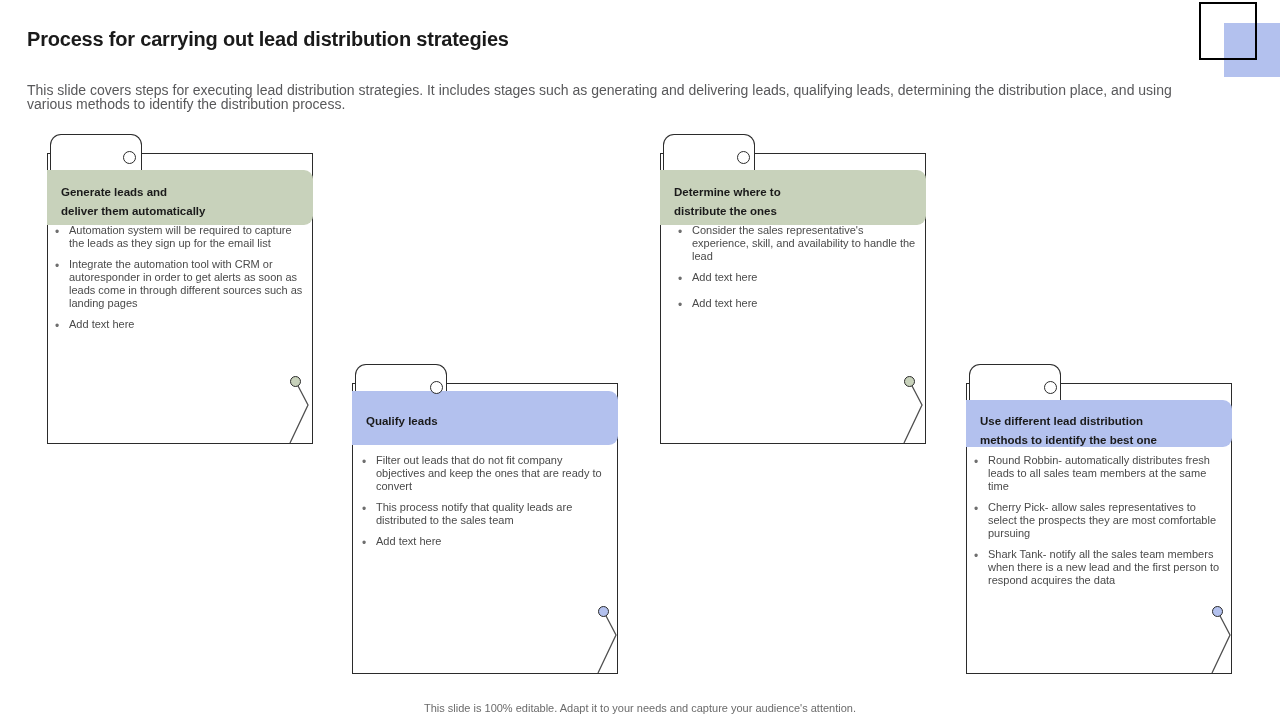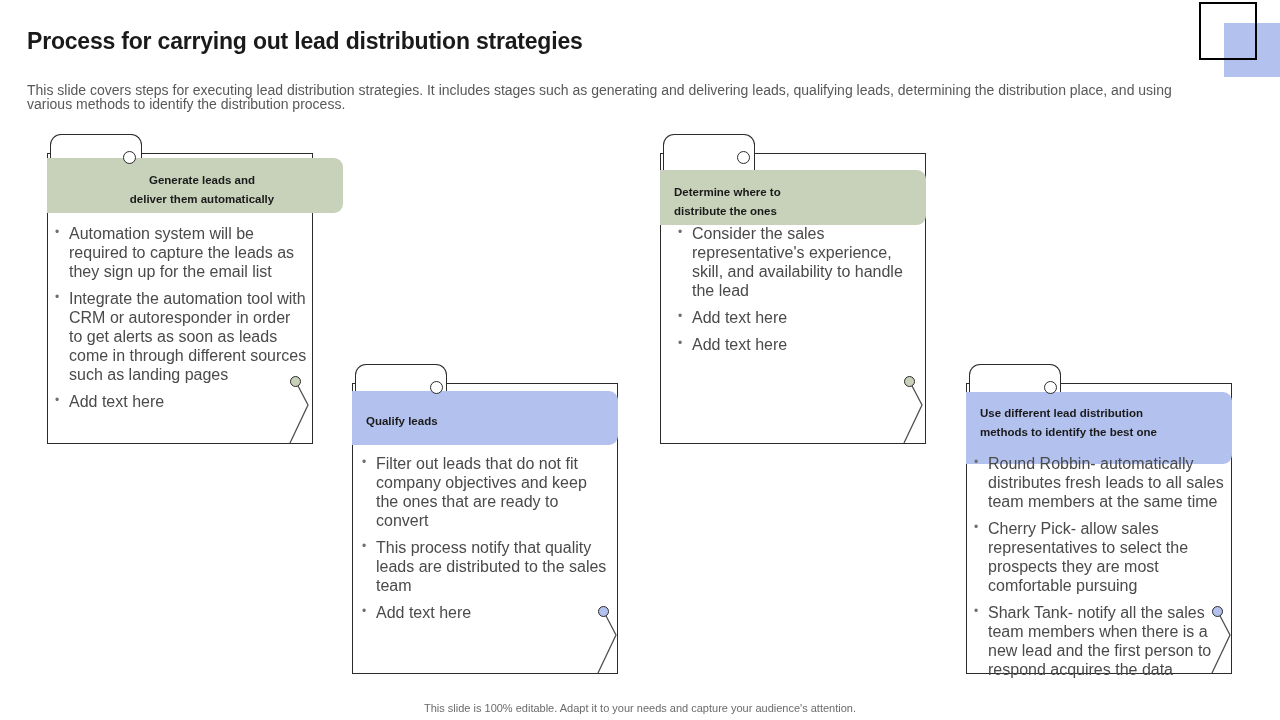--- a/index.html
+++ b/index.html
@@ -33,21 +33,21 @@
     height: 54px;
     border: 2px solid #000000;
     background: transparent;
   }
 
   
   .page-title {
     position: absolute;
     left: 27px;
     top: 28px;
-    font-size: 23px;
+    font-size: 20px;
     font-weight: bold;
     color: #1a1a1a;
     letter-spacing: -0.2px;
     white-space: nowrap;
   }
   .page-subtitle {
     position: absolute;
     left: 27px;
     top: 83px;
     width: 1160px;
@@ -118,22 +118,22 @@
   .bullet-dot {
     flex: 0 0 auto;
     width: 14px;
     font-size: 12px;
     line-height: 17.5px;
     color: #6e6e6e;
     text-align: left;
   }
   .bullet-text {
     flex: 1 1 auto;
-    font-size: 16px;
-    line-height: 19px;
+    font-size: 11px;
+    line-height: 13px;
     color: #4a4a4a;
   }
 
   
   .connector {
     position: absolute;
     pointer-events: none;
   }
   .conn-dot {
     position: absolute;
@@ -174,21 +174,21 @@
 <div class="deco-square-filled"></div>
 <div class="deco-square-outline"></div>
 
 <div class="page-title">Process for carrying out lead distribution strategies</div>
 <div class="page-subtitle">This slide covers steps for executing lead distribution strategies. It includes stages such as generating and delivering leads, qualifying leads, determining the distribution place, and using various methods to identify the distribution process.</div>
 
 <div class="card" style="left:47px; top:134px; width:266px; height:310px;">
   <div class="card-frame" style="left:0; top:19px; width:266px; height:291px;"></div>
   <div class="card-tab"></div>
   <div class="card-tab-mask"></div>
-  <div class="card-header green" style="left:0px; top:24px; width:296px; height:55px;text-align:center;">Generate  leads and
+  <div class="card-header green" style="left:0px; top:36px; width:266px; height:55px;">Generate  leads and
 deliver them automatically</div>
   <div class="card-body" style="left:8px; top:90px; width:252px;">
     <div class="bullet-row">
       <div class="bullet-dot">•</div>
       <div class="bullet-text">Automation system will be required to capture the leads as they sign up for the email list</div>
     </div>
     <div class="bullet-row">
       <div class="bullet-dot">•</div>
       <div class="bullet-text">Integrate  the automation tool with CRM or autoresponder in order to get alerts as soon as leads come in through different sources such as landing pages</div>
     </div>
@@ -257,21 +257,21 @@
 
 <svg class="connector" style="left:900px; top:372px; width:40px; height:80px;">
   <polyline points="10,10 22,33 4,71" fill="none" stroke="#4f4f4f" stroke-width="1.3"></polyline>
 </svg>
 <div class="conn-dot green" style="left:904px; top:376px;"></div>
 
 <div class="card" style="left:966px; top:364px; width:266px; height:310px;">
   <div class="card-frame" style="left:0; top:19px; width:266px; height:291px;"></div>
   <div class="card-tab"></div>
   <div class="card-tab-mask"></div>
-  <div class="card-header blue" style="left:0px; top:28px; width:266px; height:72px; padding-top:12px;">Use different lead distribution
+  <div class="card-header blue" style="left:0px; top:36px; width:266px; height:47px; padding-top:12px;">Use different lead distribution
 methods to identify the best one</div>
   <div class="card-body" style="left:8px; top:90px; width:250px;">
     <div class="bullet-row">
       <div class="bullet-dot">•</div>
       <div class="bullet-text">Round Robbin- automatically distributes fresh leads to  all sales team members at the same time</div>
     </div>
     <div class="bullet-row">
       <div class="bullet-dot">•</div>
       <div class="bullet-text">Cherry Pick- allow sales representatives to select the prospects they are most comfortable pursuing</div>
     </div>

